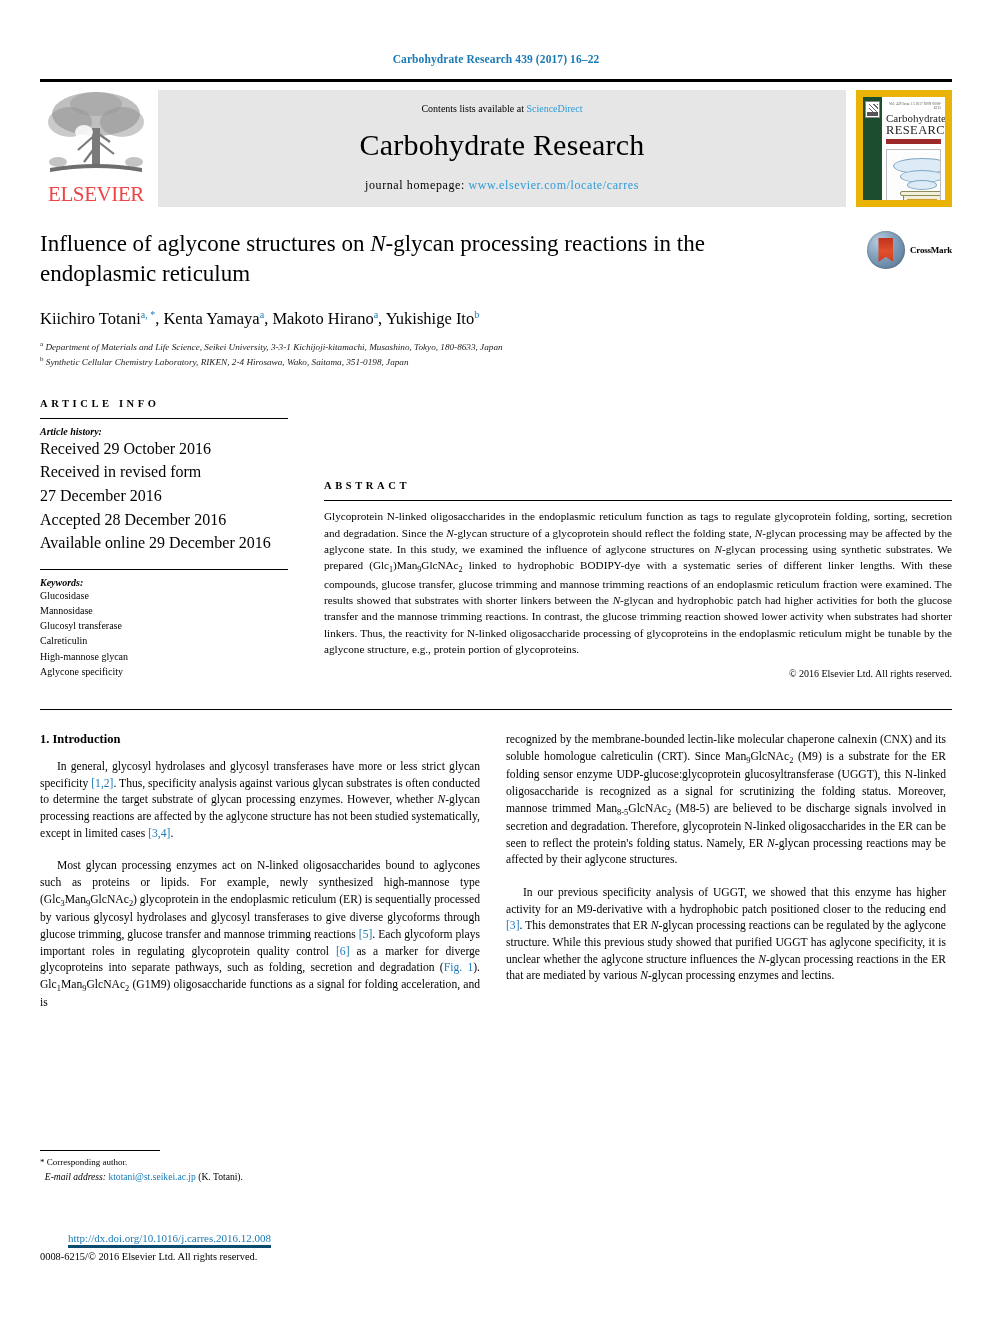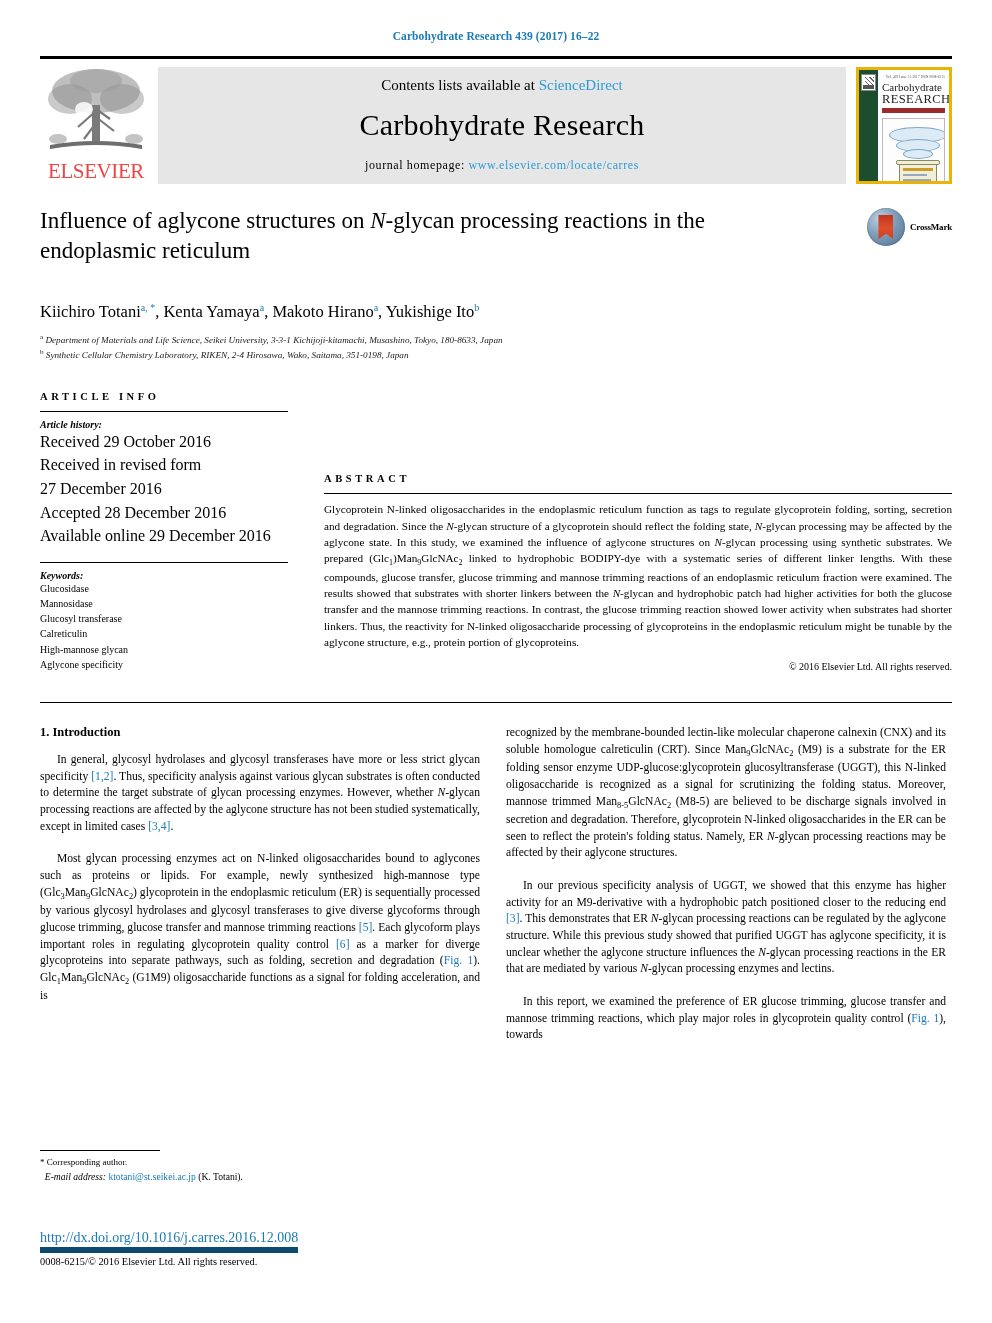--- a/index.html
+++ b/index.html
@@ -15,21 +15,21 @@
     overflow: hidden;
   }
   .page { position: relative; width: 992px; height: 1323px; padding: 0; }
 
   
   .running-head {
     text-align: center;
     color: #1a7ab5;
     font-size: 11.5px;
     font-weight: bold;
-    padding-top: 30px;
+    padding-top: 53px;
     letter-spacing: .1px;
   }
 
   
   .masthead {
     margin: 14px 40px 0 40px;
     border-top: 3px solid #000;
     padding-top: 8px;
     display: flex;
     align-items: stretch;
@@ -51,34 +51,34 @@
     font-weight: normal;
   }
   .journal-band {
     flex: 1 1 auto;
     background: #e6e6e6;
     margin: 0 10px 0 6px;
     display: flex; flex-direction: column;
     align-items: center; justify-content: center;
     padding: 6px 0 8px 0;
   }
-  .contents-line { font-size: 15px; color: #000; margin-bottom: 14px; }
+  .contents-line { font-size: 10px; color: #000; margin-bottom: 14px; }
   .contents-line .sd { color: #2e9bd6; }
   .journal-title {
     font-size: 30px;
     letter-spacing: .2px;
     margin-bottom: 16px;
     font-weight: normal;
   }
   .homepage-line { font-size: 12px; letter-spacing: .6px; }
   .homepage-line .url { color: #2e9bd6; }
 
   .cover-thumb {
     width: 96px; flex: 0 0 96px;
-    border: 3px solid #eab308;
+    border: 7px solid #eab308;
     background: #fff;
     position: relative;
     overflow: hidden;
   }
   .cover-left-bar {
     position: absolute; left: 0; top: 0; bottom: 0; width: 19px;
     background: #1d4d2f;
   }
   .cover-els {
     position: absolute; left: 2px; top: 4px; width: 15px; height: 17px;
@@ -123,21 +123,21 @@
     box-shadow: inset 0 0 2px rgba(0,0,0,.4);
   }
   .cm-flag {
     width: 15px; height: 24px;
     background: linear-gradient(#c0331f, #e0502b 55%, #cf3d22);
     clip-path: polygon(0 0, 100% 0, 100% 100%, 50% 78%, 0 100%);
   }
   .cm-label { font-size: 9px; font-weight: bold; letter-spacing: -.2px; }
 
   
-  .authors { margin: 32px 40px 0 40px; font-size: 16.5px; line-height: 1.3; }
+  .authors { margin: 16px 40px 0 40px; font-size: 16.5px; line-height: 1.3; }
   .authors sup { color: #1a7ab5; font-size: 10px; vertical-align: super; }
   .affils { margin: 10px 40px 0 40px; font-size: 9.2px; font-style: italic; line-height: 1.55; color: #222; }
   .affils sup { font-style: normal; font-size: 7px; vertical-align: super; }
 
   
   .info-abs {
     margin: 28px 40px 0 40px;
     display: flex; gap: 36px; align-items: flex-end;
   }
   .col-info { width: 248px; flex: 0 0 248px; }
@@ -179,21 +179,21 @@
 
   
   .footnote-area {
     position: absolute; left: 40px; top: 1150px; width: 440px;
   }
   .fn-rule { border-top: 1px solid #000; width: 120px; margin-bottom: 5px; }
   .fn-line { font-size: 9.6px; line-height: 1.5; }
   .fn-line .ital { font-style: italic; }
   .fn-star { font-size: 9px; }
   .doi-area { position: absolute; left: 40px; top: 1228px; width: 460px; }
-  .doi-link { font-size: 14px; color: #1a7ab5; border-bottom: 6px solid #0c4a6e; display: inline-block; line-height: 1.3; }
+  .doi-link { font-size: 11px; color: #1a7ab5; border-bottom: 3px solid #0c4a6e; display: inline-block; line-height: 1.3; margin-left: 28px; }
   .issn-line { font-size: 10.4px; margin-top: 3px; }
 </style>
 </head>
 <body>
 
 <div class="page">
 
   <div class="running-head">Carbohydrate Research 439 (2017) 16–22</div>
 
   <div class="masthead">
@@ -312,21 +312,20 @@
 
   <div class="body-cols">
     <div class="bcol">
       <div class="h2">1. Introduction</div>
       <p class="para">In general, glycosyl hydrolases and glycosyl transferases have more or less strict glycan specificity <span class="ref">[1,2]</span>. Thus, specificity analysis against various glycan substrates is often conducted to determine the target substrate of glycan processing enzymes. However, whether <span class="ital">N</span>-glycan processing reactions are affected by the aglycone structure has not been studied systematically, except in limited cases <span class="ref">[3,4]</span>.</p>
       <p class="para">Most glycan processing enzymes act on N-linked oligosaccharides bound to aglycones such as proteins or lipids. For example, newly synthesized high-mannose type (Glc<sub>3</sub>Man<sub>9</sub>GlcNAc<sub>2</sub>) glycoprotein in the endoplasmic reticulum (ER) is sequentially processed by various glycosyl hydrolases and glycosyl transferases to give diverse glycoforms through glucose trimming, glucose transfer and mannose trimming reactions <span class="ref">[5]</span>. Each glycoform plays important roles in regulating glycoprotein quality control <span class="ref">[6]</span> as a marker for diverge glycoproteins into separate pathways, such as folding, secretion and degradation (<span class="ref">Fig. 1</span>). Glc<sub>1</sub>Man<sub>9</sub>GlcNAc<sub>2</sub> (G1M9) oligosaccharide functions as a signal for folding acceleration, and is</p>
     </div>
     <div class="bcol">
       <p class="para" style="text-indent:0">recognized by the membrane-bounded lectin-like molecular chaperone calnexin (CNX) and its soluble homologue calreticulin (CRT). Since Man<sub>9</sub>GlcNAc<sub>2</sub> (M9) is a substrate for the ER folding sensor enzyme UDP-glucose:glycoprotein glucosyltransferase (UGGT), this N-linked oligosaccharide is recognized as a signal for scrutinizing the folding status. Moreover, mannose trimmed Man<sub>8-</sub><sub>5</sub>GlcNAc<sub>2</sub> (M8-5) are believed to be discharge signals involved in secretion and degradation. Therefore, glycoprotein N-linked oligosaccharides in the ER can be seen to reflect the protein's folding status. Namely, ER <span class="ital">N</span>-glycan processing reactions may be affected by their aglycone structures.</p>
       <p class="para">In our previous specificity analysis of UGGT, we showed that this enzyme has higher activity for an M9-derivative with a hydrophobic patch positioned closer to the reducing end <span class="ref">[3]</span>. This demonstrates that ER <span class="ital">N</span>-glycan processing reactions can be regulated by the aglycone structure. While this previous study showed that purified UGGT has aglycone specificity, it is unclear whether the aglycone structure influences the <span class="ital">N</span>-glycan processing reactions in the ER that are mediated by various <span class="ital">N</span>-glycan processing enzymes and lectins.</p>
-      <p class="para">In this report, we examined the preference of ER glucose trimming, glucose transfer and mannose trimming reactions, which play major roles in glycoprotein quality control (<span class="ref">Fig. 1</span>), towards</p>
     </div>
   </div>
 
   <div class="footnote-area">
     <div class="fn-rule"></div>
     <div class="fn-line fn-star">* Corresponding author.</div>
     <div class="fn-line">
       &nbsp;&nbsp;<span class="ital">E-mail address:</span>
       <span class="ref">ktotani@st.seikei.ac.jp</span>
       <span>(K. Totani).</span>

